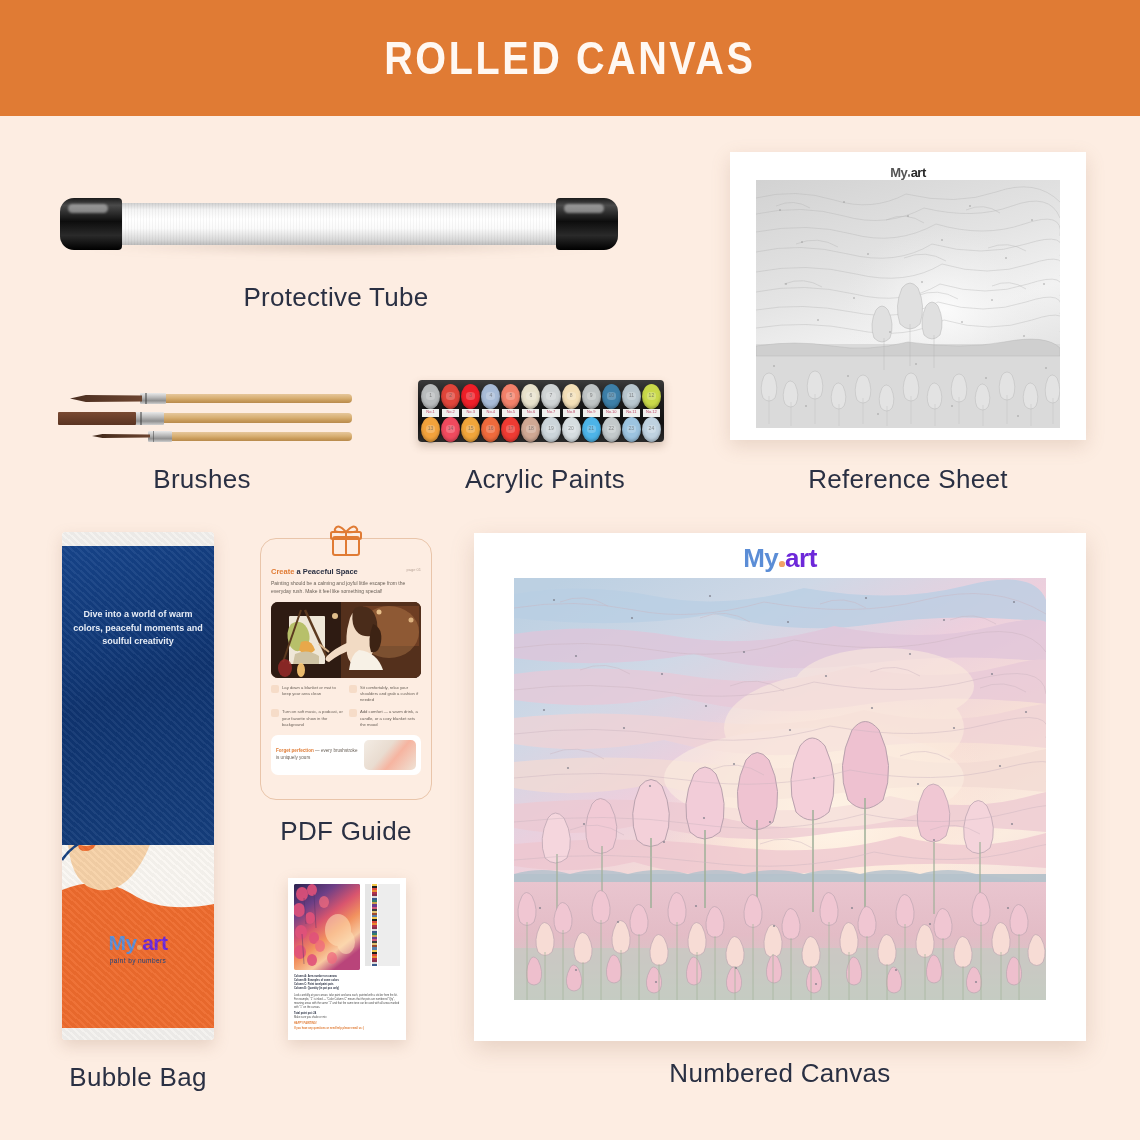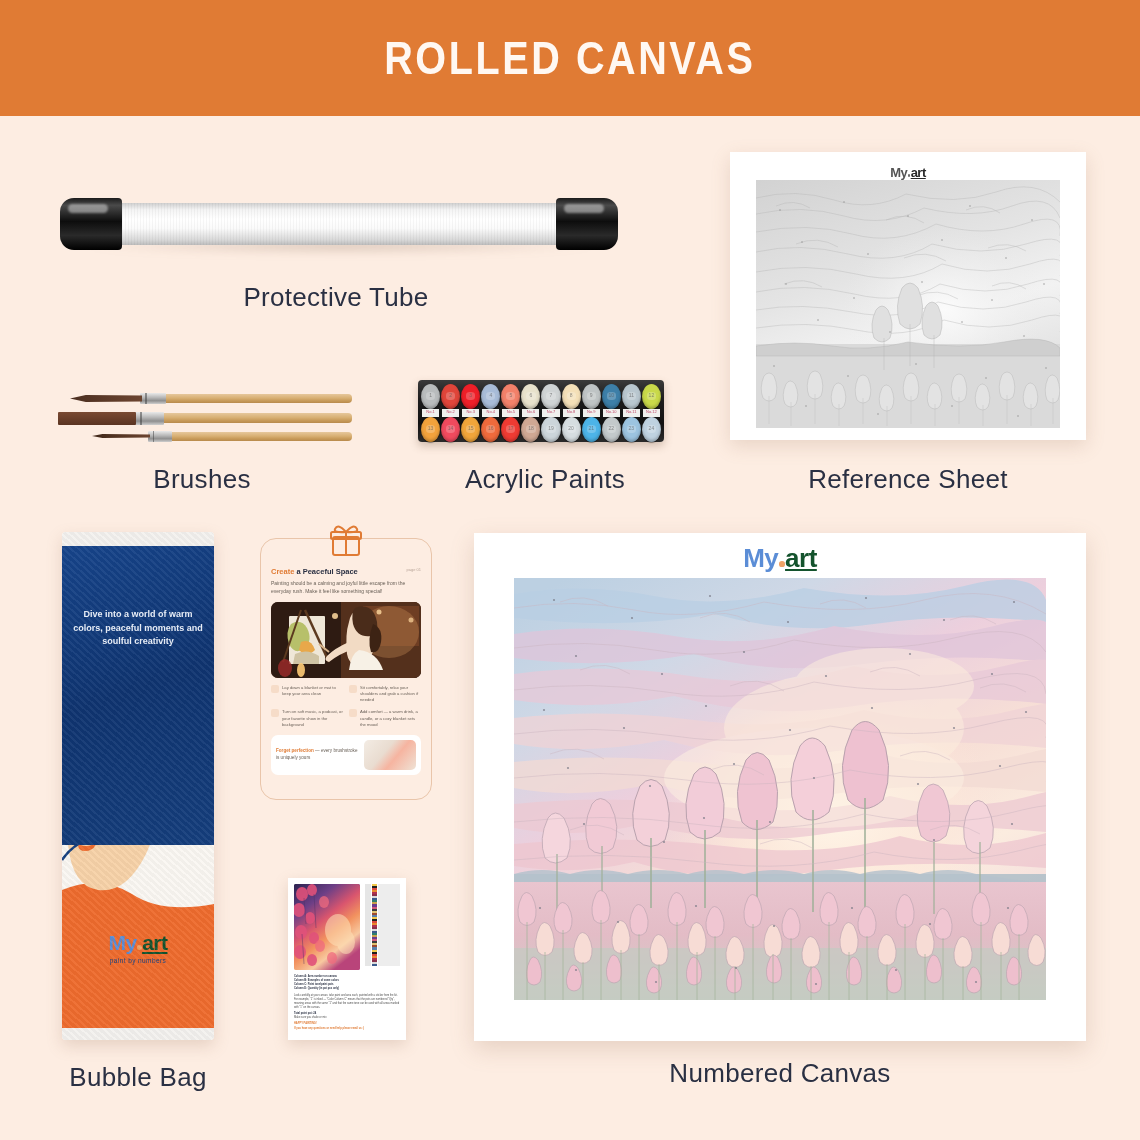--- a/index.html
+++ b/index.html
@@ -160,21 +160,21 @@
   
   .canvas{position:absolute;left:474px;top:533px;width:612px;height:508px;
     background:#ffffff;box-shadow:0 8px 22px rgba(150,110,85,.22);}
   .canvas-logo{position:absolute;left:0;right:0;top:12px;text-align:center;}
   .canvas-art{position:absolute;left:40px;top:45px;width:532px;height:422px;overflow:hidden;}
 
   
   .logo{display:inline-block;font-weight:800;letter-spacing:-.5px;line-height:1;}
   .logo .my{color:#5B8DD6;}
   .logo .dot{display:inline-block;width:.22em;height:.22em;border-radius:50%;background:#F0A267;vertical-align:baseline;margin:0 .02em;}
-  .logo .art{color:#14532d;text-decoration:underline;}
+  .logo .art{color:#6d28d9;}
 
   .cap-pt{left:180px;top:282px;width:312px;}
   .cap-br{left:52px;top:464px;width:300px;}
   .cap-ap{left:422px;top:464px;width:246px;}
   .cap-rs{left:730px;top:464px;width:356px;}
   .cap-pdf{left:260px;top:816px;width:172px;}
   .cap-bb{left:40px;top:1062px;width:196px;}
   .cap-cc{left:258px;top:1058px;width:178px;}
   .cap-nc{left:474px;top:1058px;width:612px;}
 </style>
@@ -530,20 +530,21 @@
         </div>
       </div>
       <div class="callout">
         <div class="callout-tx">
           <b>Forget perfection</b><span> — every brushstroke is uniquely yours</span>
         </div>
         <div class="callout-img"></div>
       </div>
     </div>
   </div>
+  <div class="caption cap-pdf">PDF Guide</div>
 
   <div class="colorcard">
     <div class="cc-top">
       <div class="cc-img">
         <svg viewBox="0 0 66 86" width="66" height="86" preserveAspectRatio="none">
           <defs>
             <linearGradient id="ccg" x1="0" y1="0" x2="0.6" y2="1">
               <stop offset="0%" stop-color="#2b2350"></stop>
                 <stop offset="28%" stop-color="#6c3f86"></stop>
               <stop offset="50%" stop-color="#d9556e"></stop>

